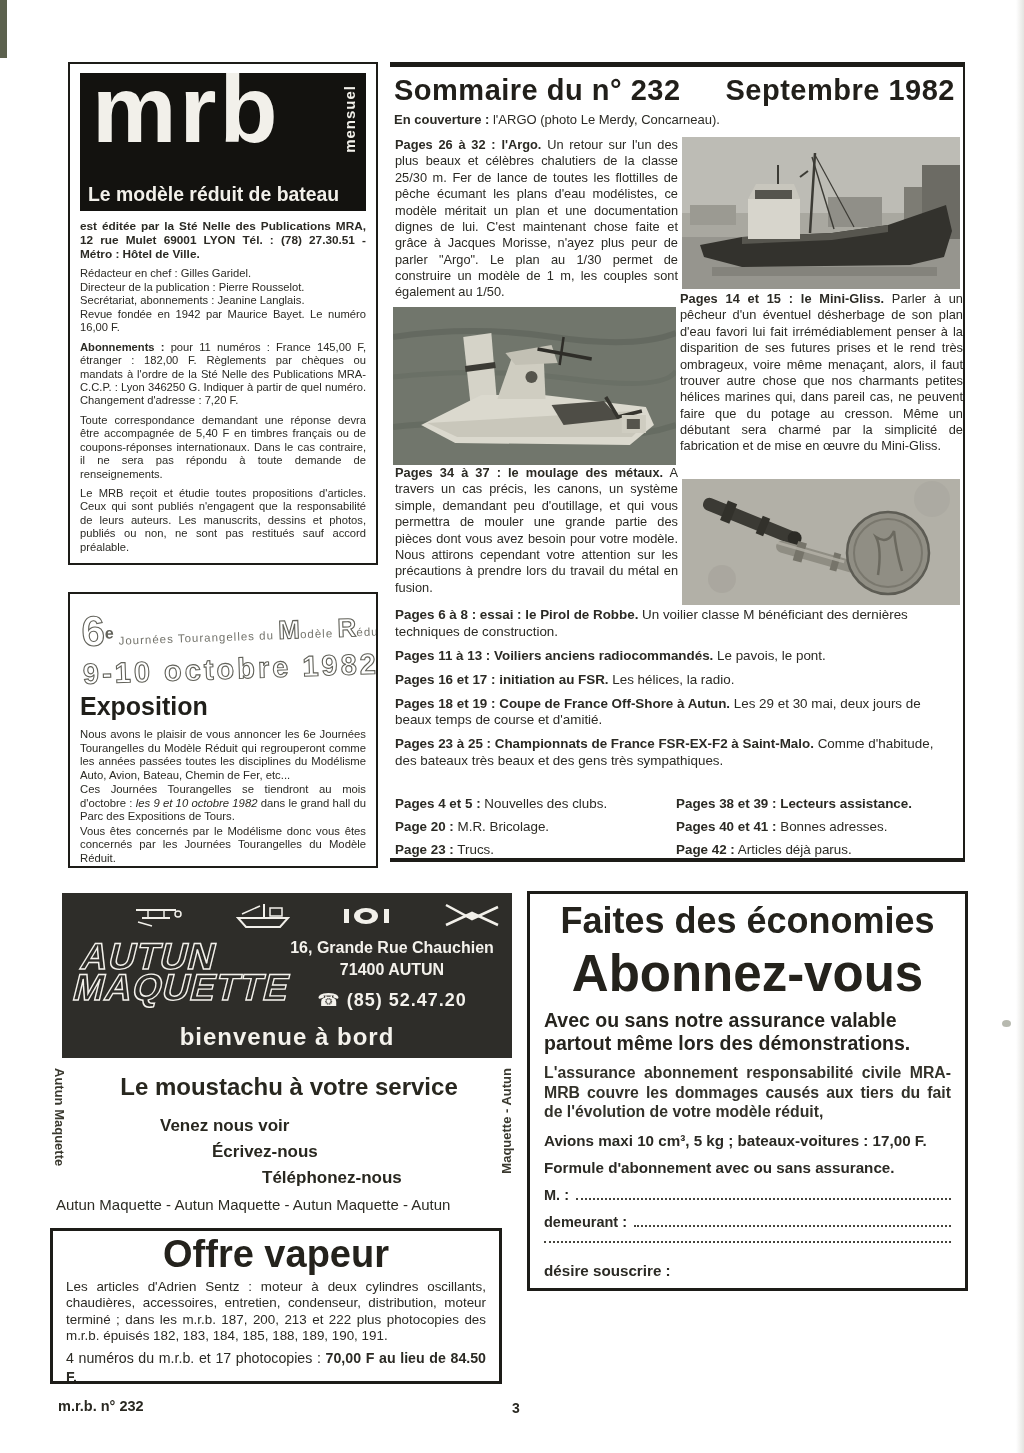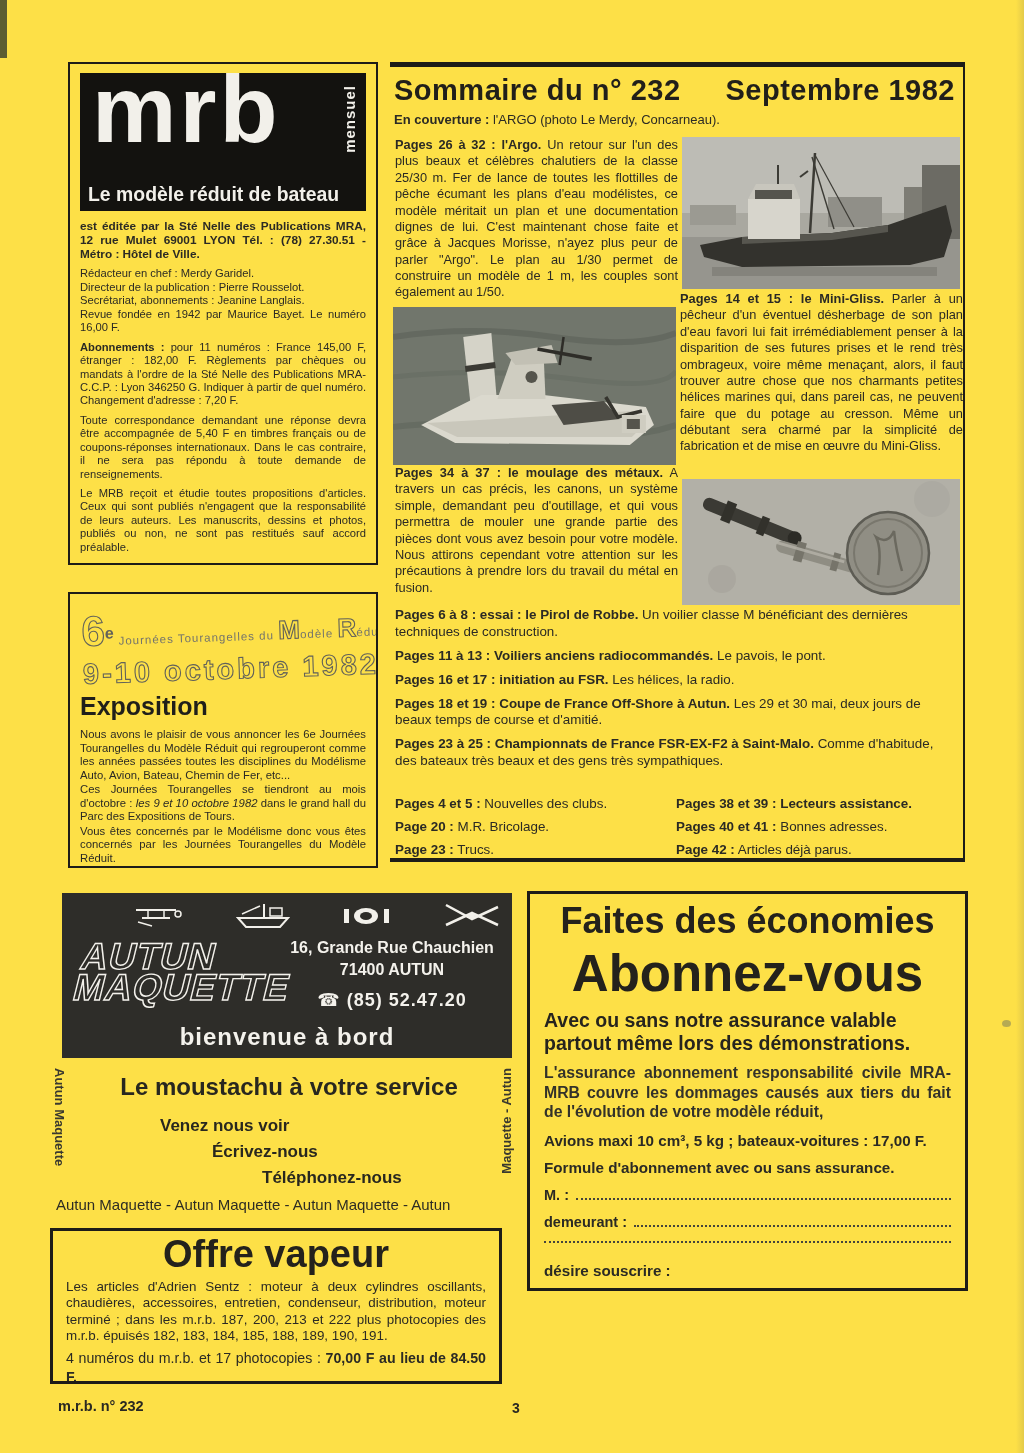--- a/index.html
+++ b/index.html
@@ -1,19 +1,19 @@
 <!DOCTYPE html>
 <html><head>
 <meta charset="utf-8">
 <style>
   * { margin:0; padding:0; box-sizing:border-box; }
   html,body { background:#e9e6de; }
   .page {
     position:relative; width:1024px; height:1453px;
-    background:#fde047; overflow:hidden;
+    background:#ffffff; overflow:hidden;
     font-family:"Liberation Sans","DejaVu Sans",sans-serif;
     color:#2b2a24;
   }
   
   .edge-strip { position:absolute; left:0; top:0; width:7px; height:58px; background:#40452f; opacity:.85; }
   .right-shade { position:absolute; right:0; top:0; width:8px; height:100%; background:linear-gradient(to left, rgba(110,105,85,.18), rgba(110,105,85,0)); }
   .edge-dot { position:absolute; left:1002px; top:1020px; width:9px; height:7px; background:#70745f; opacity:.5; border-radius:50%; }
 
   
   .masthead { position:absolute; left:68px; top:62px; width:310px; height:503px;
@@ -126,21 +126,21 @@
   <div class="right-shade"></div>
   <div class="edge-dot"></div>
 
   <div class="masthead">
     <div class="mrb-logo">
       <div class="mrb-word">mrb</div>
       <div class="mrb-mensuel">mensuel</div>
       <div class="mrb-sub">Le modèle réduit de bateau</div>
     </div>
     <p class="bold">est éditée par la Sté Nelle des Publications MRA, 12 rue Mulet 69001 LYON Tél. : (78) 27.30.51 - Métro : Hôtel de Ville.</p>
-    <p class="tight">Rédacteur en chef : Merdy Garidel.</p>
+    <p class="tight">Rédacteur en chef : Gilles Garidel.</p>
     <p class="tight">Directeur de la publication : Pierre Rousselot.</p>
     <p class="tight">Secrétariat, abonnements : Jeanine Langlais.</p>
     <p>Revue fondée en 1942 par Maurice Bayet. Le numéro 16,00 F.</p>
     <p><span class="lead-b">Abonnements :</span><span> pour 11 numéros : France 145,00 F, étranger : 182,00 F. Règlements par chèques ou mandats à l'ordre de la Sté Nelle des Publications MRA-C.C.P. : Lyon 346250 G. Indiquer à partir de quel numéro. Changement d'adresse : 7,20 F.</span></p>
     <p>Toute correspondance demandant une réponse devra être accompagnée de 5,40 F en timbres français ou de coupons-réponses internationaux. Dans le cas contraire, il ne sera pas répondu à toute demande de renseignements.</p>
     <p>Le MRB reçoit et étudie toutes propositions d'articles. Ceux qui sont publiés n'engagent que la responsabilité de leurs auteurs. Les manuscrits, dessins et photos, publiés ou non, ne sont pas restitués sauf accord préalable.</p>
   </div>
 
   <div class="expo">
     <div class="expo-logo">

